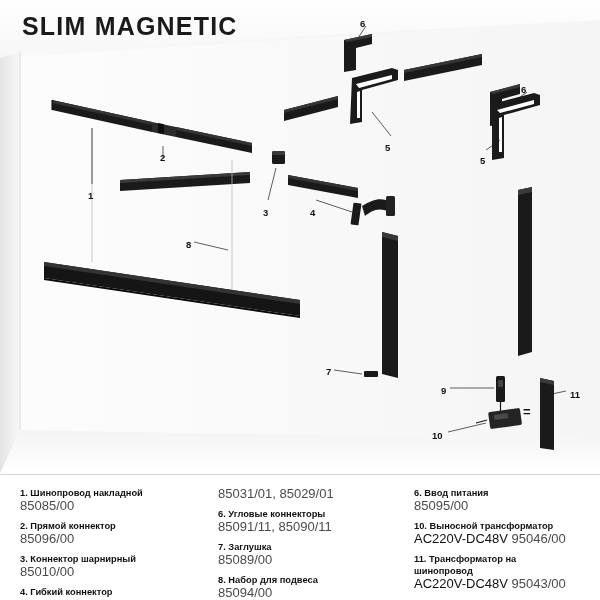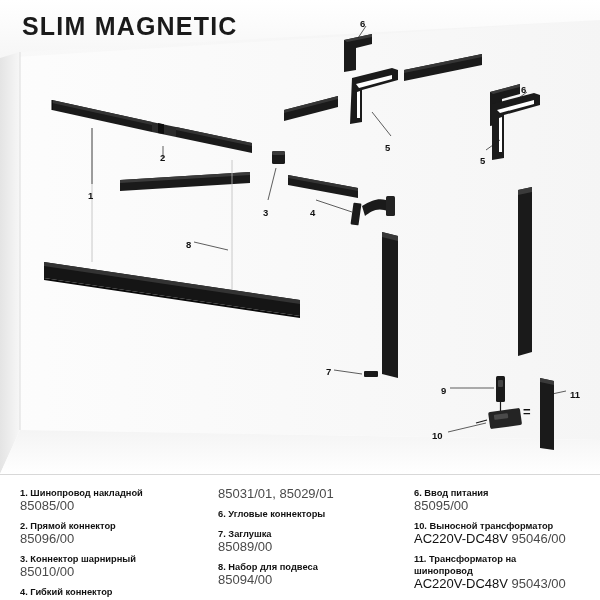--- a/index.html
+++ b/index.html
@@ -305,20 +305,21 @@
           <div class="legend-name">4. Гибкий коннектор</div>
           <div class="legend-code">85099/00</div>
         </div>
       </div>
     <div class="legend-col c2">
         <div class="legend-item">
           <div class="legend-code">85031/01, 85029/01</div>
         </div>
         <div class="legend-item">
           <div class="legend-name">6. Угловые коннекторы</div>
+          <div class="legend-code">85091/11, 85090/11</div>
         </div>
         <div class="legend-item">
           <div class="legend-name">7. Заглушка</div>
           <div class="legend-code">85089/00</div>
         </div>
         <div class="legend-item">
           <div class="legend-name">8. Набор для подвеса</div>
           <div class="legend-code">85094/00</div>
         </div>
       </div>

